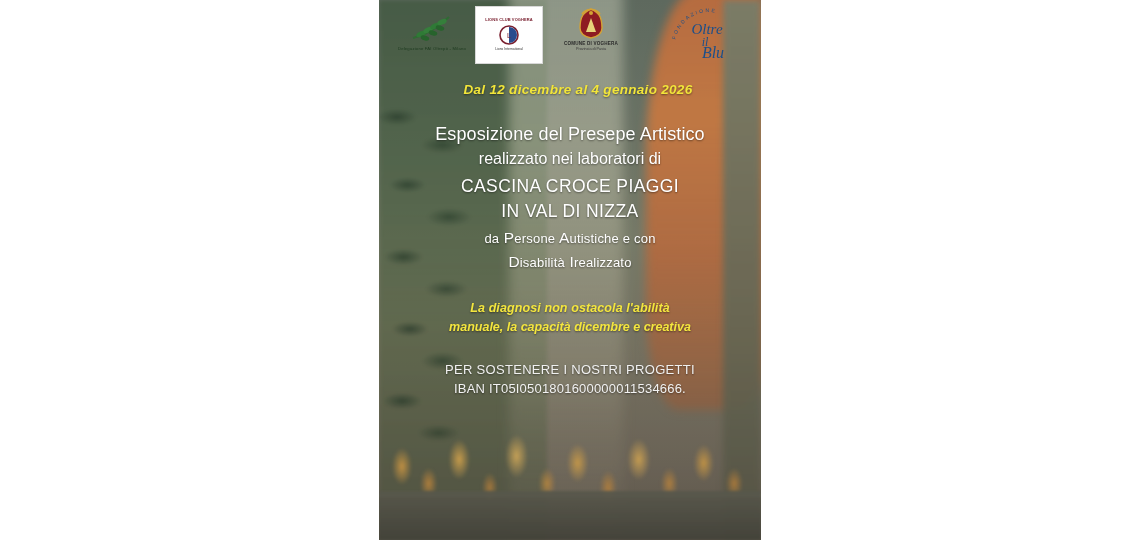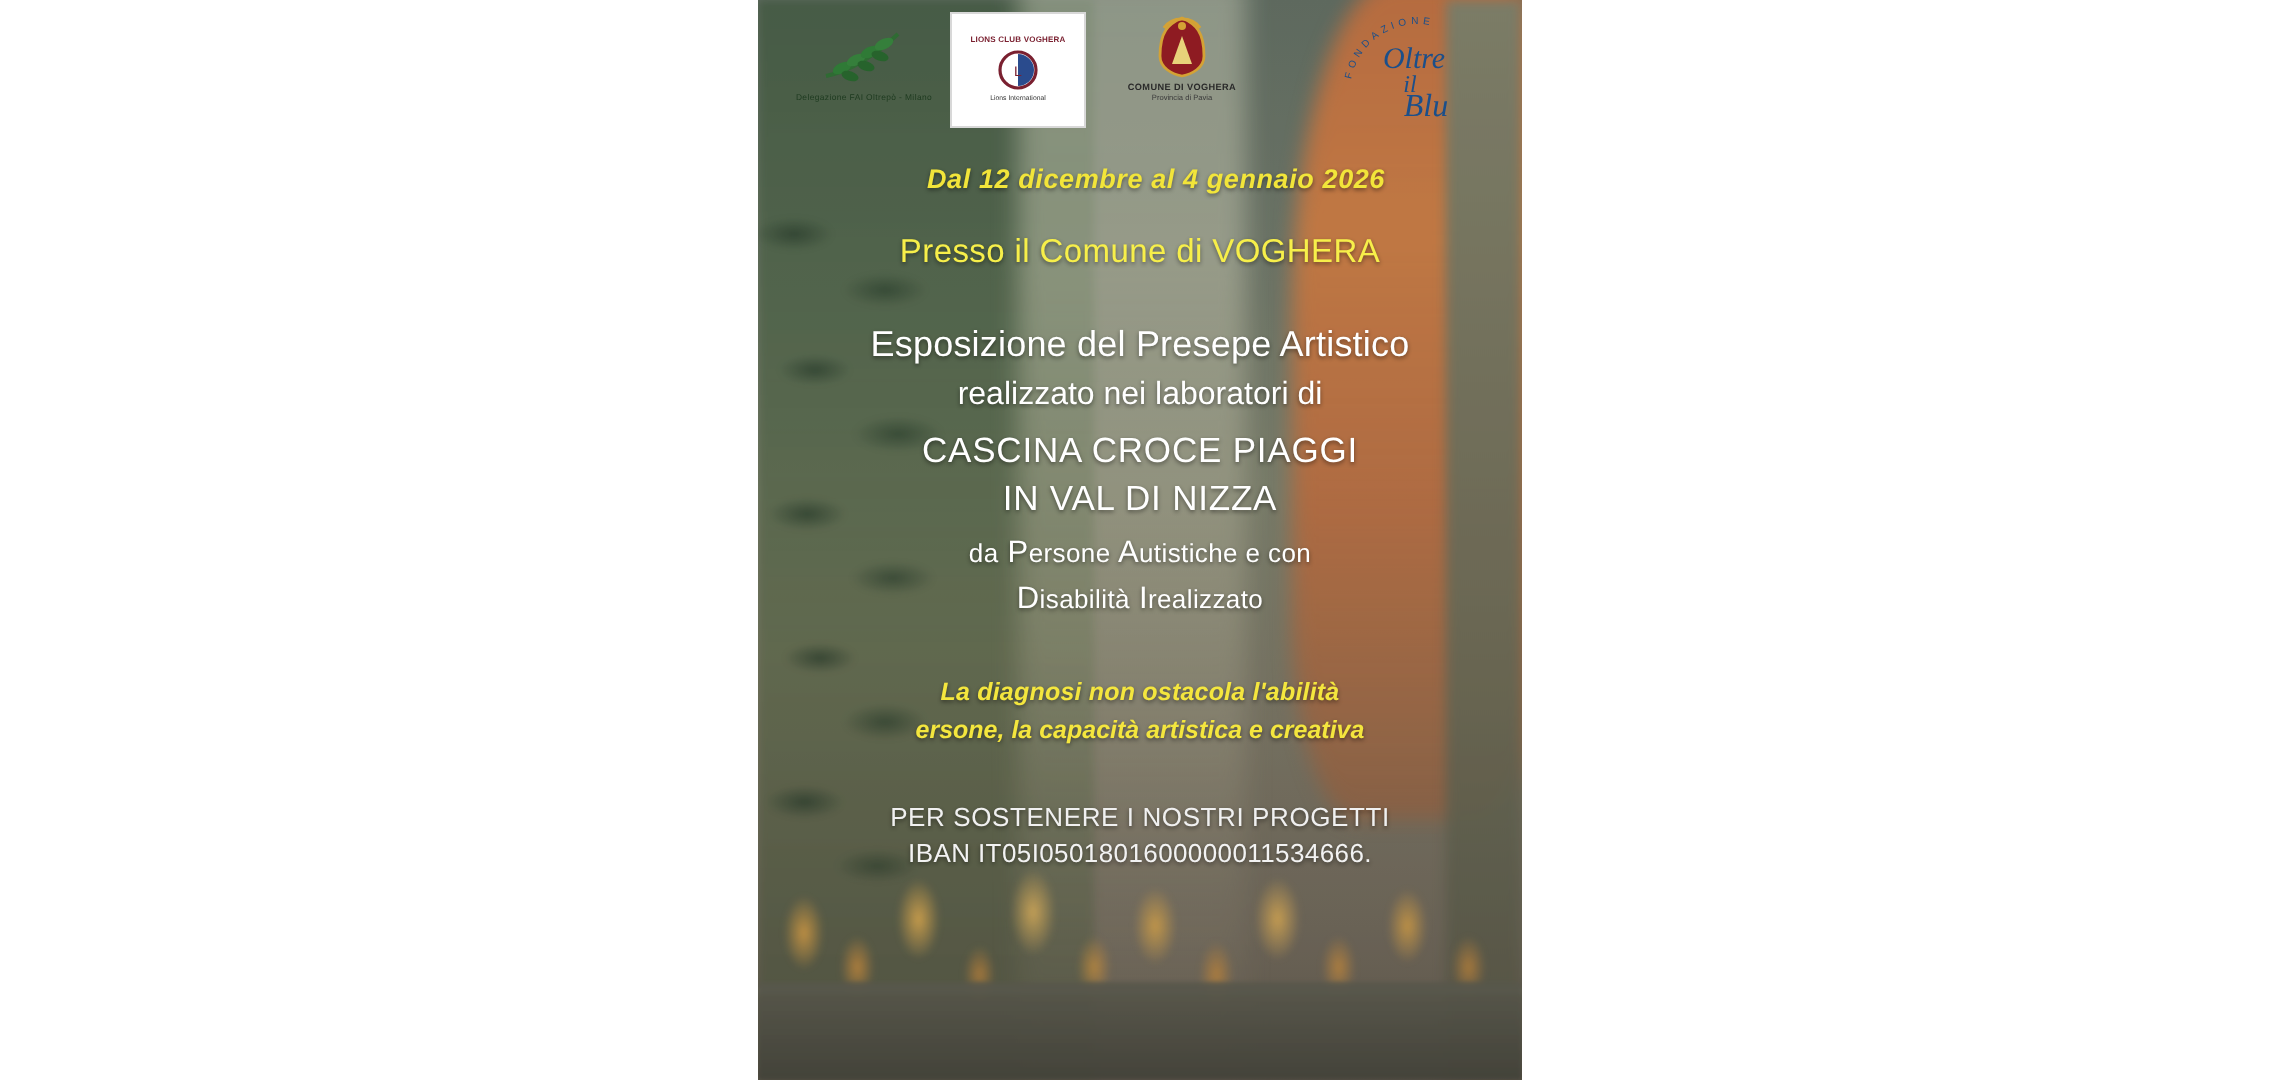--- a/index.html
+++ b/index.html
@@ -392,34 +392,33 @@
           <text x="40" y="28" font-size="15" fill="#1b4f8a" font-style="italic" font-family="Liberation Serif, serif" text-anchor="middle">Oltre</text>
           <text x="38" y="40" font-size="12" fill="#1b4f8a" font-style="italic" font-family="Liberation Serif, serif" text-anchor="middle">il</text>
           <text x="46" y="52" font-size="16" fill="#1b4f8a" font-style="italic" font-family="Liberation Serif, serif" text-anchor="middle">Blu</text>
         </svg>
       </div>
 
     </div>
 
     <div class="text-block">
       <p class="line dates">Dal 12 dicembre  al 4 gennaio 2026</p>
-      <p class="line presso">Presso il Comune di VOGHERA</p>
       <p class="line esposizione">Esposizione del Presepe Artistico</p>
       <p class="line realizzato">realizzato nei laboratori di</p>
       <p class="line cascina">CASCINA CROCE PIAGGI</p>
       <p class="line valdinizza">IN VAL DI NIZZA</p>
       <p class="line persone">
         <span class="sc">da</span>
         <span>P</span><span class="sc">ersone</span>
         <span>A</span><span class="sc">utistiche e con</span>
       </p>
       <p class="line disabilita">
         <span>D</span><span class="sc">isabilità</span>
         <span>I</span><span class="sc">realizzato</span>
       </p>
       <p class="line slogan1">La diagnosi non ostacola l'abilità</p>
-      <p class="line slogan2">ersone, la capacità artistica e creativa</p>
+      <p class="line slogan2">manuale, la capacità dicembre e creativa</p>
       <p class="line sostenere">PER  SOSTENERE  I  NOSTRI  PROGETTI</p>
       <p class="line iban">IBAN   IT05I0501801600000011534666.</p>
     </div>
 
   </div>
 </div>
 
 </body></html>

